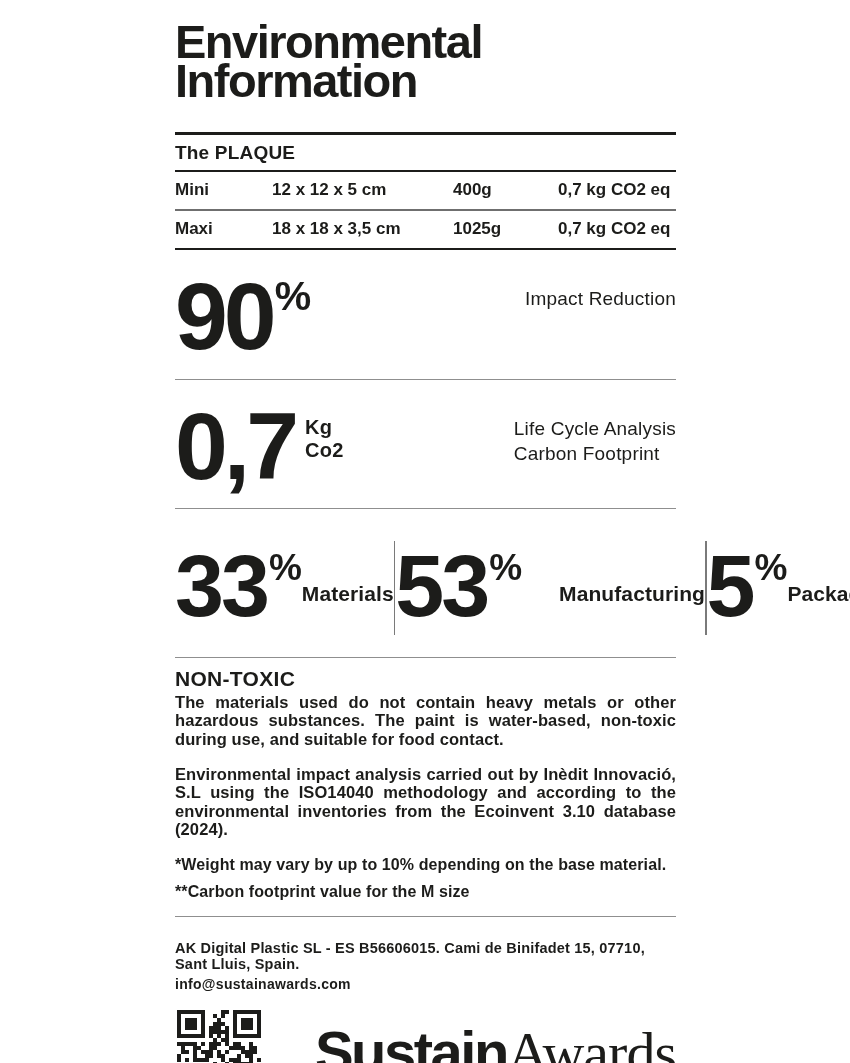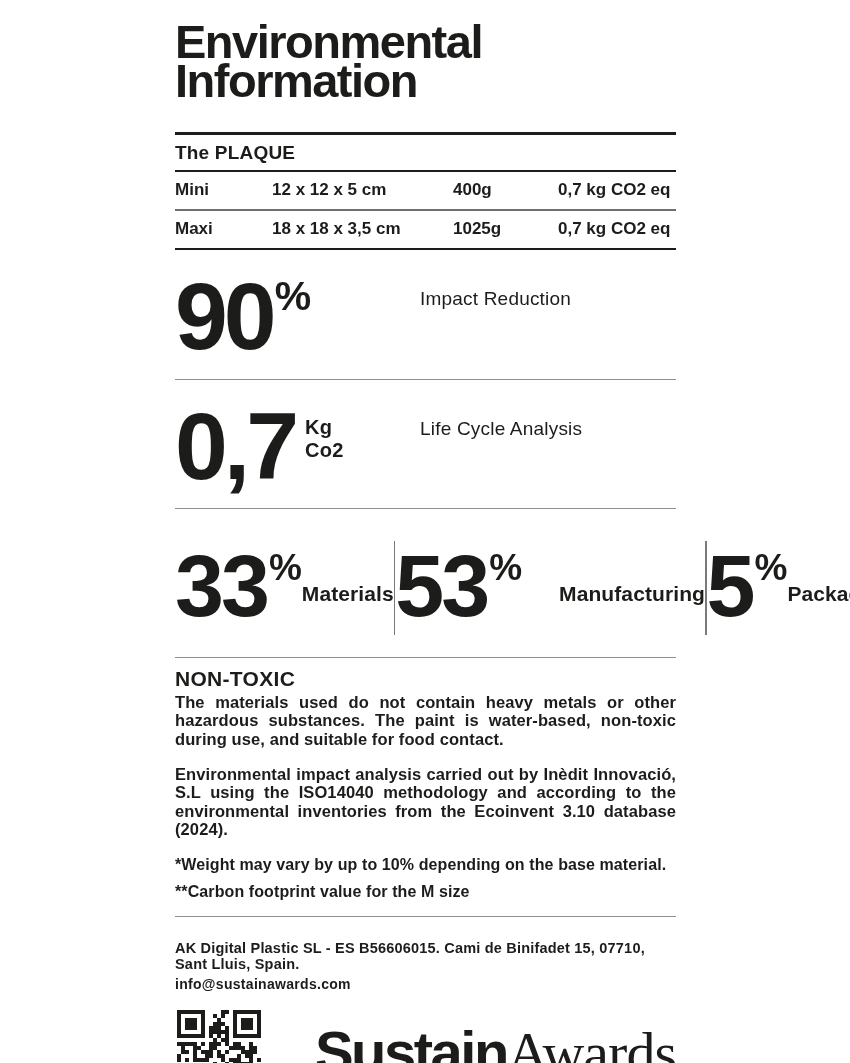--- a/index.html
+++ b/index.html
@@ -29,21 +29,21 @@
 
   
   .spec-table{margin-top:28px;font-size:17px;font-weight:700;}
   .table-title{font-size:19px;font-weight:700;padding:7px 0 6px;letter-spacing:.2px;}
   .trow{
     display:grid;grid-template-columns:97px 181px 105px 1fr;
     align-items:center;padding:8px 0 9px;
   }
 
   
-  .stat{display:flex;align-items:flex-start;padding:30px 0 26px;}
+  .stat{display:flex;align-items:flex-start;padding:30px 0 26px;justify-content:space-between;}
   .stat .num-wrap{flex:0 0 245px;display:flex;align-items:flex-start;}
   .bignum{
     font-size:95px;font-weight:700;line-height:.76;letter-spacing:-4px;
     white-space:nowrap;
   }
   .bignum .sup{
     font-size:41px;letter-spacing:0;vertical-align:top;
     position:relative;top:1px;margin-left:2px;
   }
   .unit-stack{
@@ -143,20 +143,21 @@
     <section class="stat">
       <div class="num-wrap">
         <div class="bignum"><span>0,7</span></div>
         <div class="unit-stack">
           <span>Kg</span>
           <span>Co2</span>
         </div>
       </div>
       <div class="stat-label">
         <span>Life Cycle Analysis</span>
+        <span>Carbon Footprint</span>
       </div>
     </section>
 
     <div class="rule"></div>
 
     <section class="breakdown">
       <div class="bcol c1">
         <div class="bignum"><span>33</span><span class="sup">%</span></div>
         <div class="blabel">Materials</div>
       </div>

